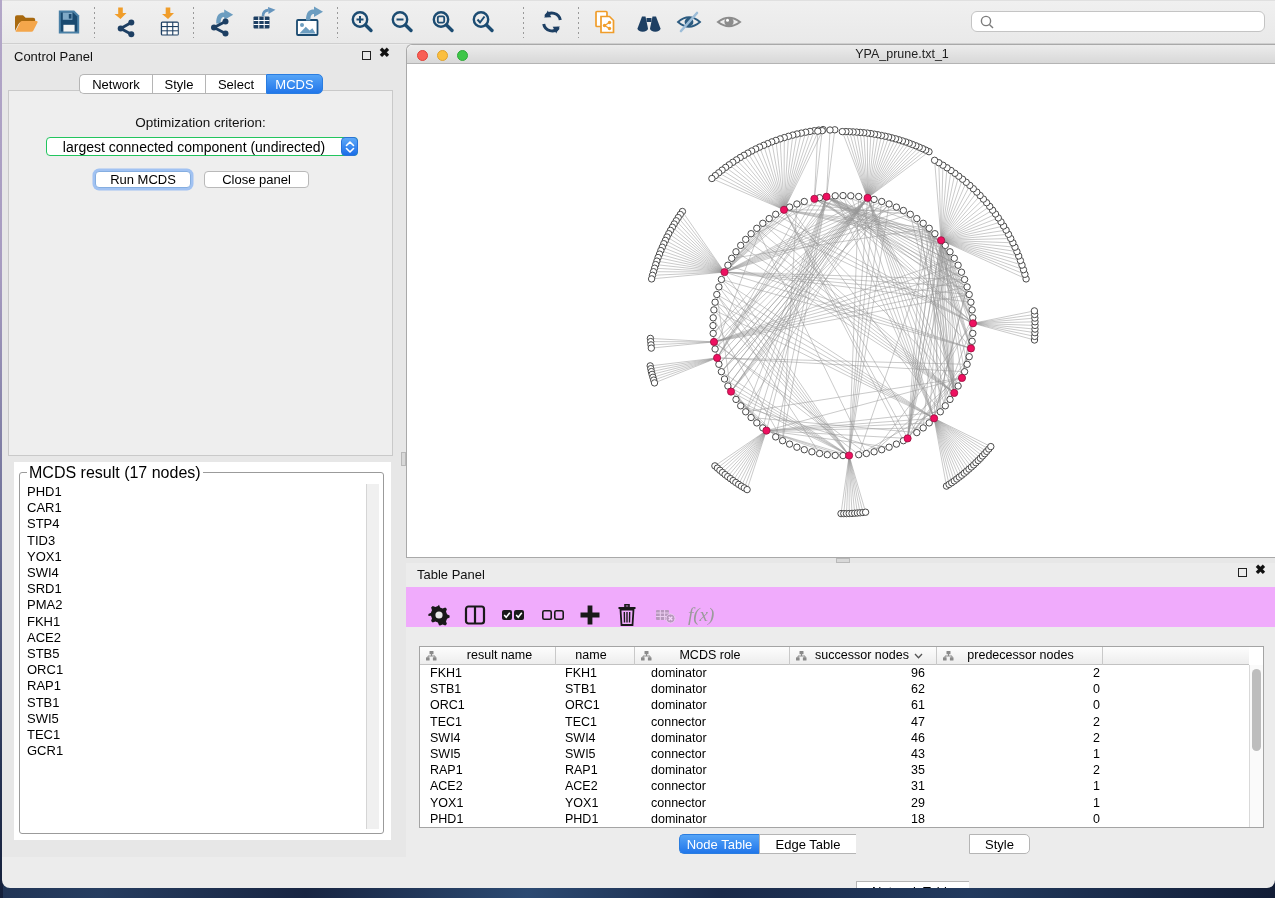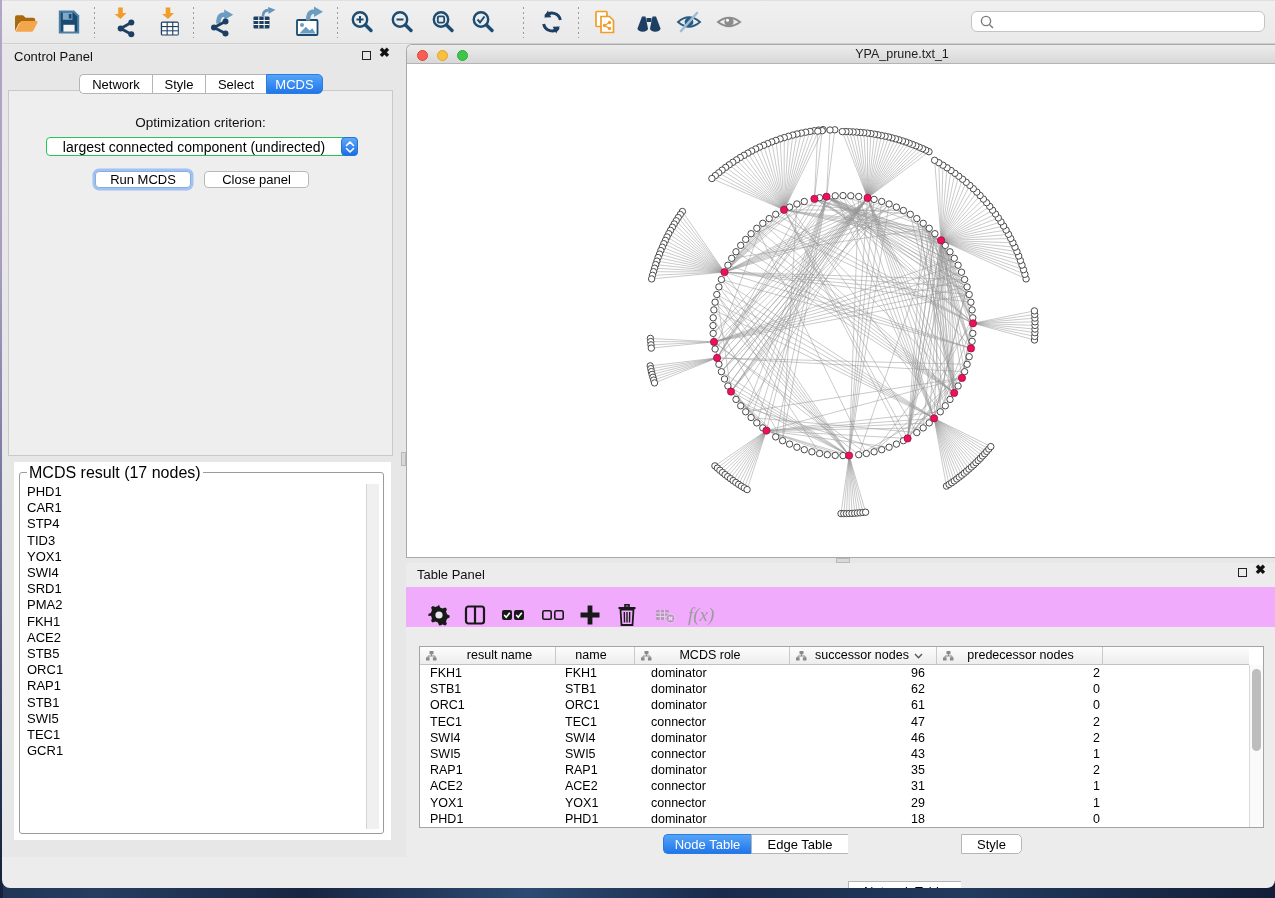--- a/index.html
+++ b/index.html
@@ -1144,19 +1144,19 @@
           <span class="c2">PHD1</span>
           <span class="c3">dominator</span>
           <span class="c4">18</span>
           <span class="c5">0</span>
         </div>
         <div id="tbl-sb">
           <div id="tbl-thumb"></div>
         </div>
       </div>
     <div id="tp-tabs">
-      <div class="seg sel" style="width:88px;">Node Table</div>
+      <div class="seg sel" style="width:80px;margin-left:16px;">Node Table</div>
       <div class="seg" style="width:97px;">Edge Table</div>
       <div class="seg" style="width:113px;margin-top:47px;">Network Table</div>
       <div class="seg" style="width:61px;">Style</div>
     </div>
   </div>
 </div>
 
 </body></html>

